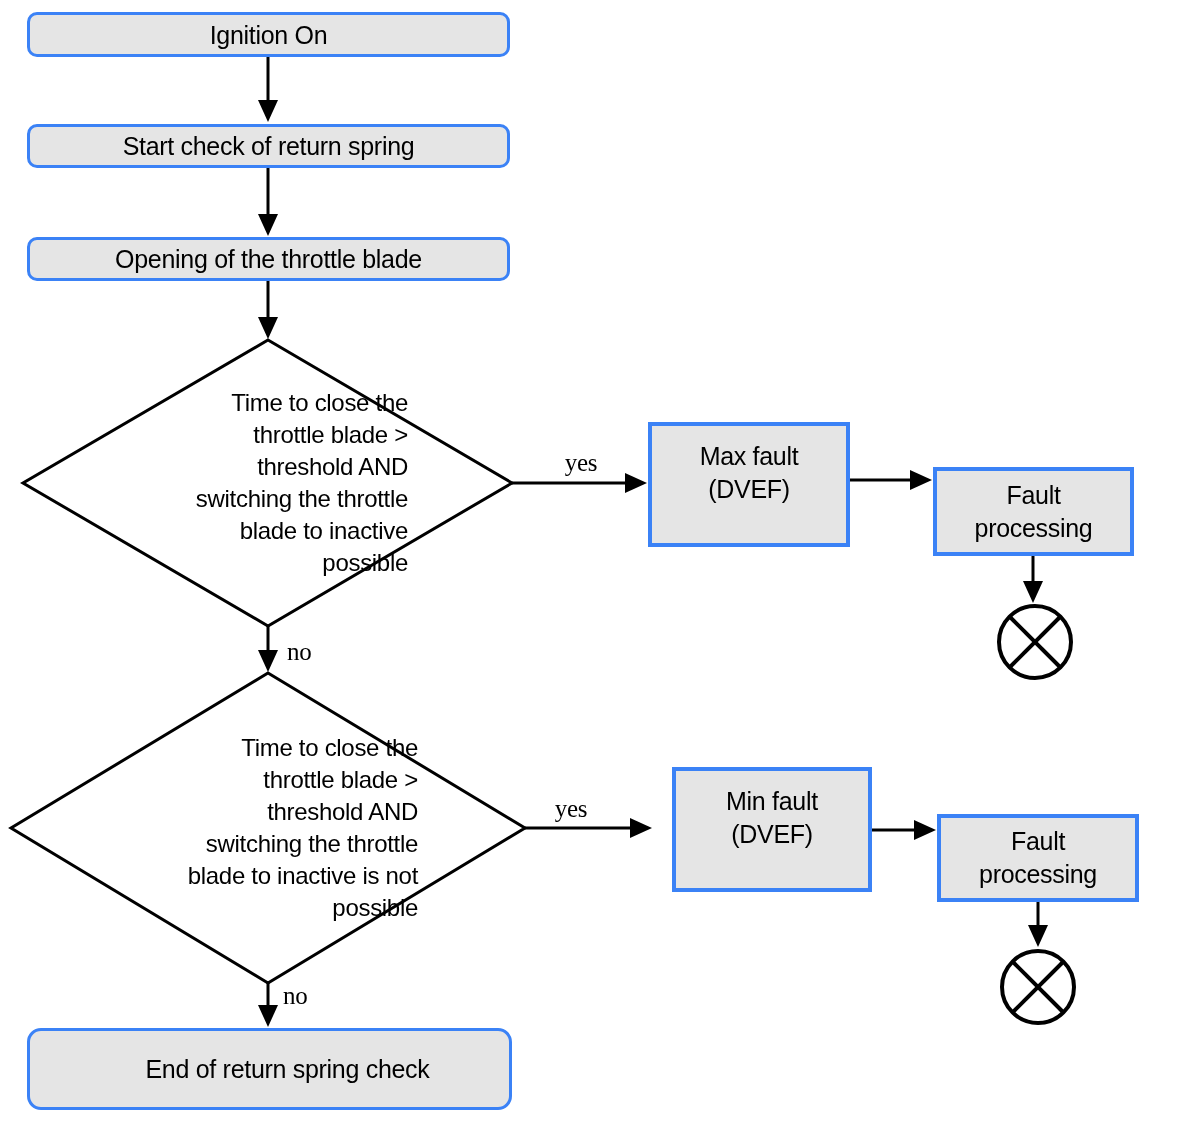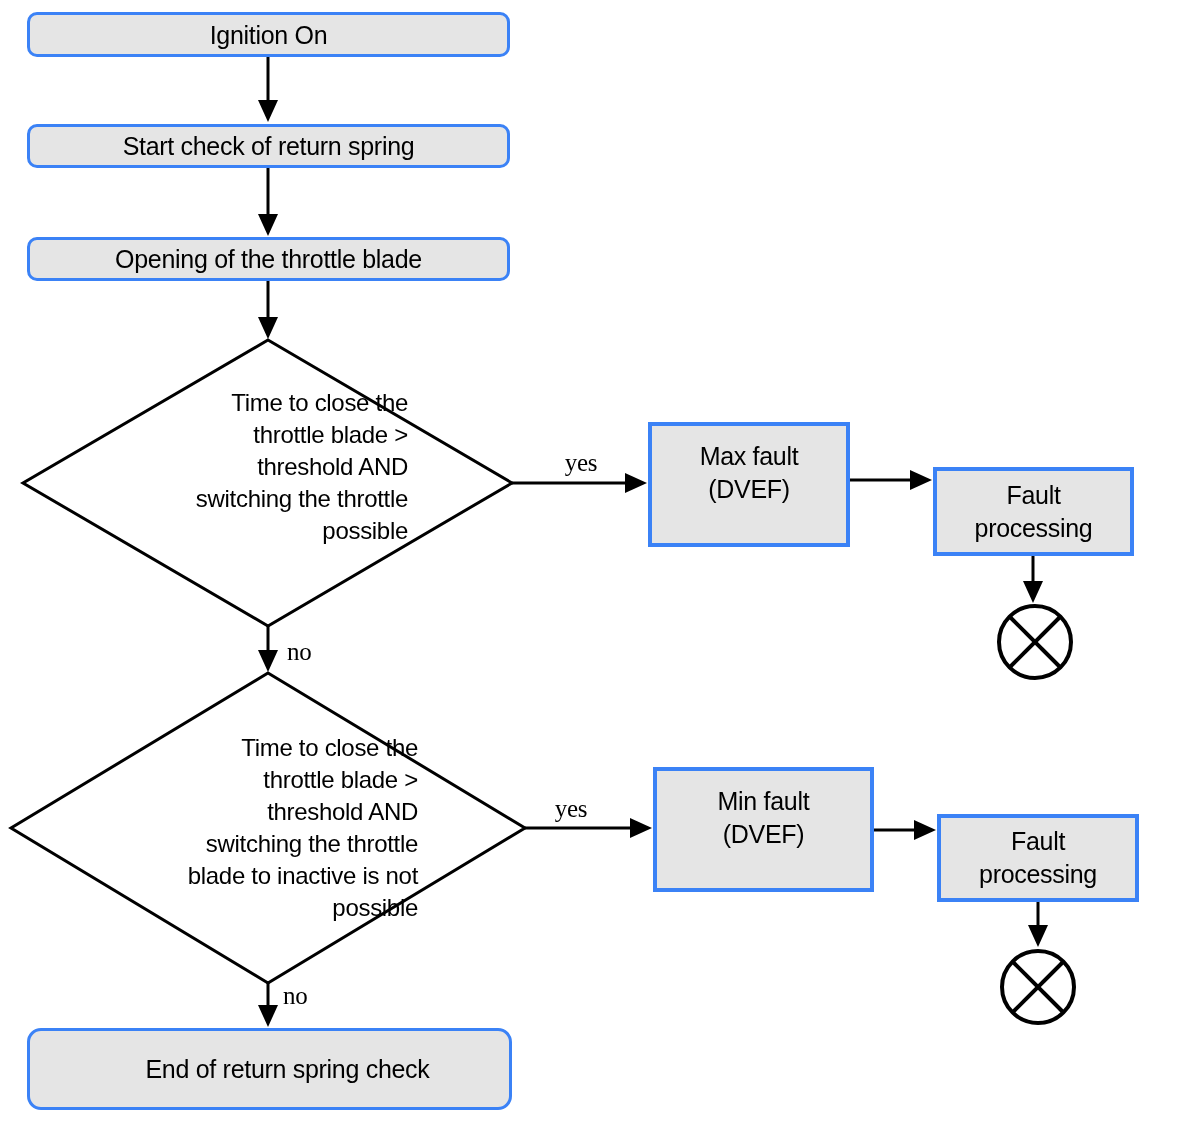--- a/index.html
+++ b/index.html
@@ -122,20 +122,21 @@
 
     <div class="box rounded" style="left:27px; top:237px; width:483px; height:44px;">
       <span class="box-label">Opening of the throttle blade</span>
     </div>
 
     <div class="diamond-text" style="left:128px; top:387px; width:280px;">
       <span class="line">Time to close the</span>
       <span class="line">throttle blade &gt;</span>
       <span class="line">threshold AND</span>
       <span class="line">switching the throttle</span>
+      <span class="line">blade to inactive</span>
       <span class="line">possible</span>
     </div>
 
     <div class="box thick two-line pad-top" style="left:648px; top:422px; width:202px; height:125px;">
       <span class="line">Max fault</span>
       <span class="line">(DVEF)</span>
     </div>
 
     <div class="box thick two-line v-center" style="left:933px; top:438px; width:201px; height:89px;">
       <span class="line">Fault</span>
@@ -144,21 +145,21 @@
 
     <div class="diamond-text" style="left:118px; top:732px; width:300px;">
       <span class="line">Time to close the</span>
       <span class="line">throttle blade &gt;</span>
       <span class="line">threshold AND</span>
       <span class="line">switching the throttle</span>
       <span class="line">blade to inactive is not</span>
       <span class="line">possible</span>
     </div>
 
-    <div class="box thick two-line pad-top" style="left:653px; top:767px; width:221px; height:125px;">
+    <div class="box thick two-line pad-top" style="left:672px; top:767px; width:200px; height:125px;">
       <span class="line">Min fault</span>
       <span class="line">(DVEF)</span>
     </div>
 
     <div class="box thick two-line v-center" style="left:937px; top:785px; width:202px; height:88px;">
       <span class="line">Fault</span>
       <span class="line">processing</span>
     </div>
 
     <div class="box rounded-lg" style="left:27px; top:1028px; width:485px; height:82px;padding-left:36px;">

